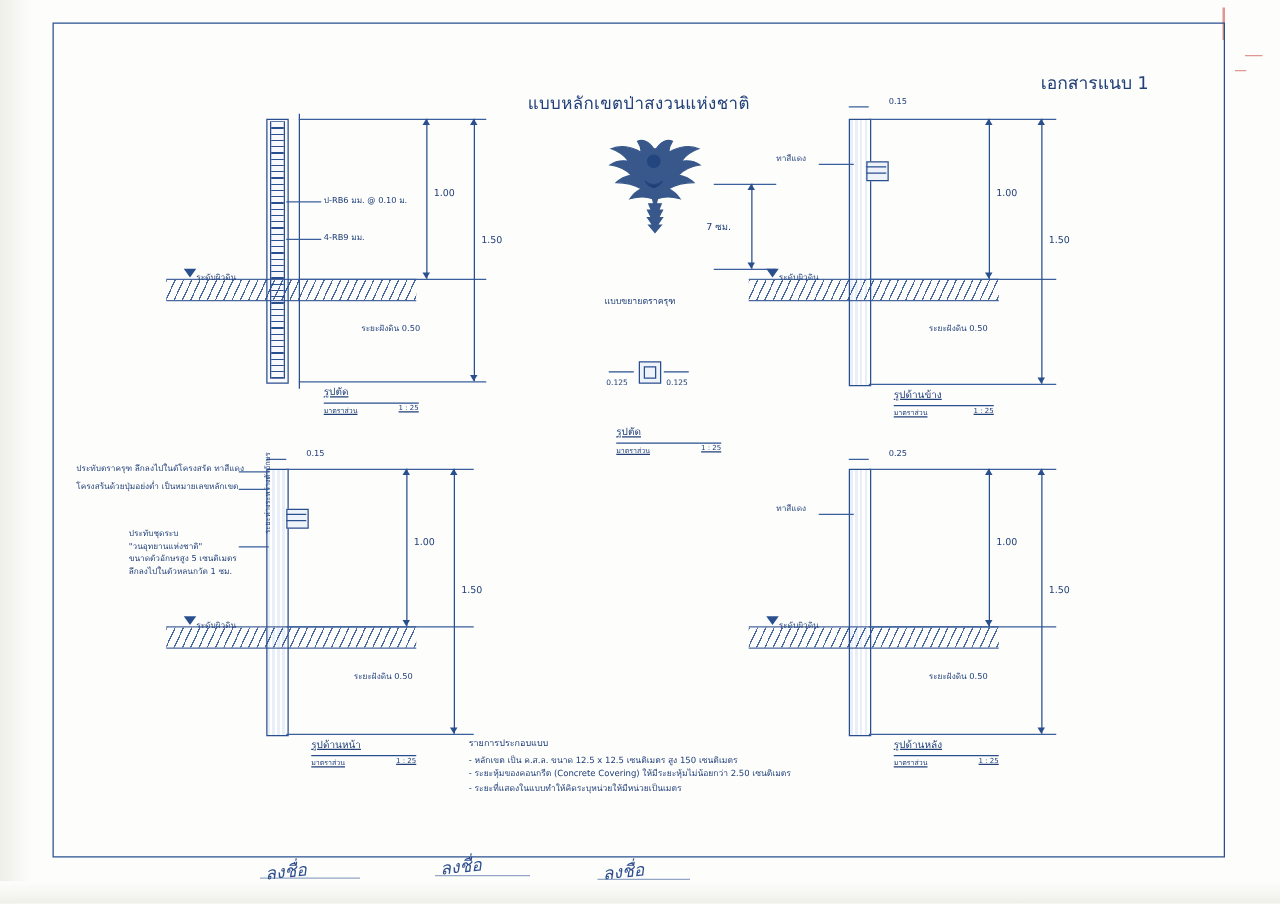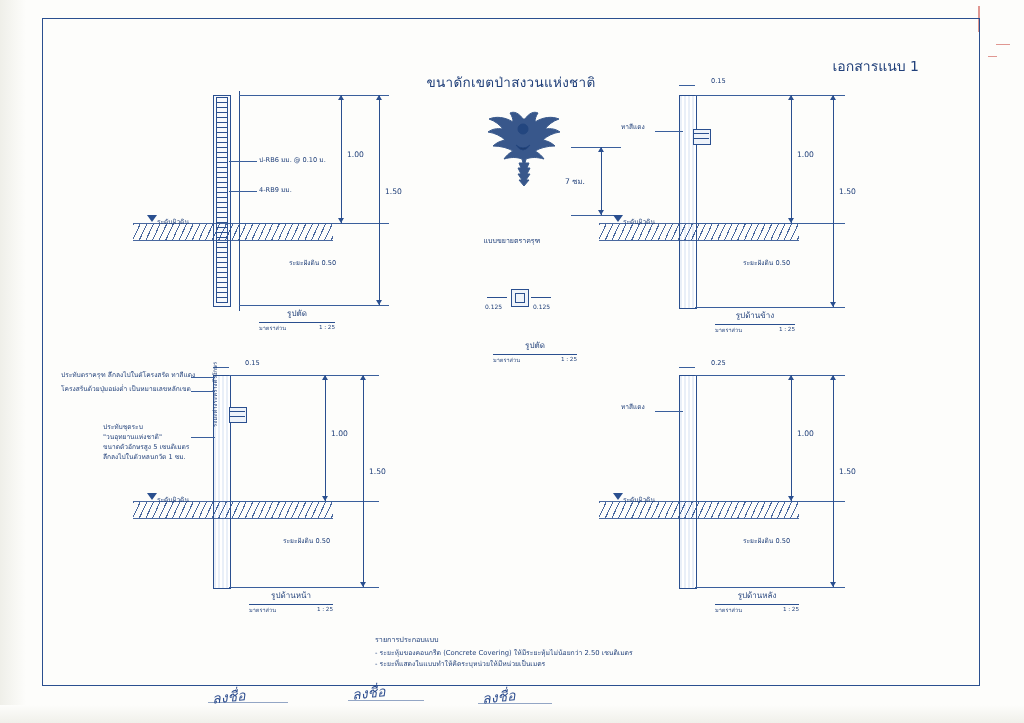--- a/index.html
+++ b/index.html
@@ -55,21 +55,21 @@
   .dim-v { position:absolute; width:1px; background:#2a4f8f; }
   .dim-v::before, .dim-v::after {
     content:""; position:absolute; left:-3.5px; width:0;height:0;
     border-left:3.5px solid transparent;border-right:3.5px solid transparent;
   }
   .dim-v::before { top:0; border-bottom:5px solid #2a4f8f; }
   .dim-v::after  { bottom:0; border-top:5px solid #2a4f8f; }
   .dim-text { position:absolute; font-size:7.6px; color:#21407a; background:#fdfdfb; padding:0 1px; }
 
   
-  .view-cap { position:absolute; text-align:center; font-size:8px; color:#21407a; }
+  .view-cap { position:absolute; text-align:left; font-size:8px; color:#21407a;text-decoration:underline; }
   .view-cap .scale-row { display:flex; justify-content:space-between; font-size:5.6px;
        border-top:1px solid #2a4f8f; margin-top:2px; padding-top:1px; }
 
   
   .emblem { position:absolute; }
   .emblem-cap { position:absolute; font-size:7px; color:#21407a; text-align:center; }
 
   
   .plate { position:absolute; border:1px solid #2a4f8f; background:#eef3fa; }
   .plate-inner { position:absolute; border:1px solid #2a4f8f; }
@@ -92,21 +92,21 @@
 
   <div class="scan-edge-left"></div>
   <div class="scan-edge-bottom"></div>
   <div class="scan-speck" style="left:978px;top:6px;width:2px;height:26px;"></div>
   <div class="scan-speck" style="left:996px;top:44px;width:14px;height:1px;"></div>
   <div class="scan-speck" style="left:988px;top:56px;width:9px;height:1px;"></div>
 
   <div class="frame">
 
     <div class="doc-code">เอกสารแนบ 1</div>
-    <div class="sheet-title">ขนาดักเขตป่าสงวนแห่งชาติ</div>
+    <div class="sheet-title">แบบหลักเขตป่าสงวนแห่งชาติ</div>
 
     <div>
 
       <div class="post" style="left:170px;top:76px;width:16px;height:210px;"></div>
       <div class="rebar" style="left:173px;top:78px;height:206px;"></div>
 
       <div class="vline" style="left:196px;top:72px;height:220px;"></div>
 
       <div class="ground" style="left:90px;top:204px;width:200px;"></div>
       <div class="ground-arrow" style="left:104px;top:196px;"></div>
@@ -292,22 +292,23 @@
 
       <div class="view-cap" style="left:672px;top:570px;width:84px;">
         <div>รูปด้านหลัง</div>
         <div class="scale-row">
           <span>มาตราส่วน</span>
           <span>1 : 25</span>
         </div>
       </div>
     </div>
 
-    <div class="notes" style="left:332px;top:570px;width:360px;margin-top:45px;">
+    <div class="notes" style="left:332px;top:570px;width:360px;">
       <div class="n-title">รายการประกอบแบบ</div>
+      <div>- หลักเขต เป็น ค.ส.ล. ขนาด 12.5 x 12.5 เซนติเมตร สูง 150 เซนติเมตร</div>
       <div>- ระยะหุ้มของคอนกรีต (Concrete Covering) ให้มีระยะหุ้มไม่น้อยกว่า 2.50 เซนติเมตร</div>
       <div>- ระยะที่แสดงในแบบทำให้คิดระบุหน่วยให้มีหน่วยเป็นเมตร</div>
     </div>
 
   </div>
 
   <div>
     <div class="sig" style="left:212px;top:686px;">ลงชื่อ</div>
     <div class="sig" style="left:352px;top:682px;">ลงชื่อ</div>
     <div class="sig" style="left:482px;top:686px;">ลงชื่อ</div>

